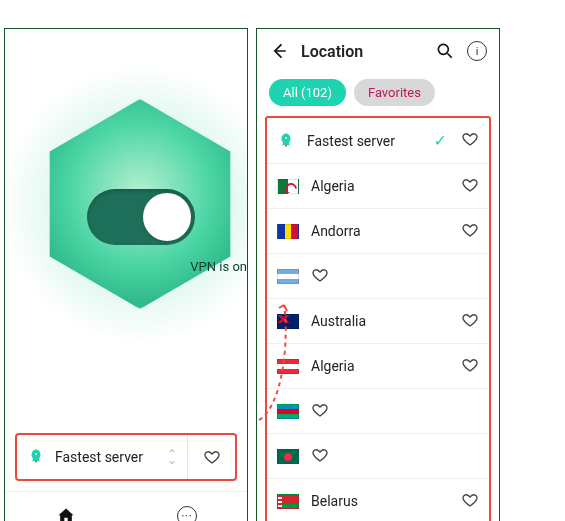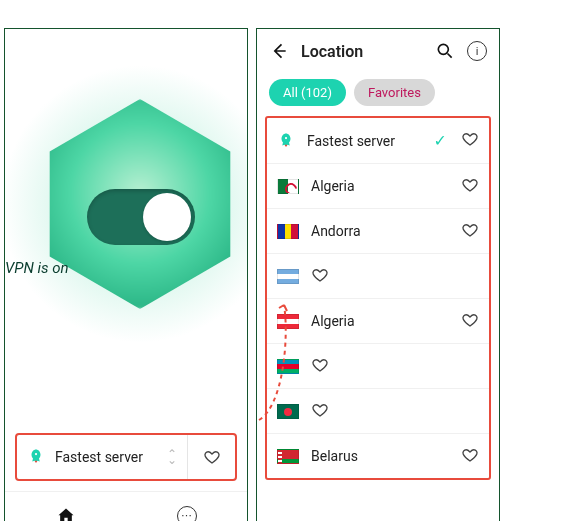--- a/index.html
+++ b/index.html
@@ -69,24 +69,23 @@
     width: 48px;
     height: 48px;
     background: #fff;
     border-radius: 50%;
     box-shadow: 0 1px 3px rgba(0,0,0,0.2);
   }
   .vpn-status {
     position: absolute;
     top: 230px;
     width: 100%;
-    text-align: left;
-    font-size: 15px;
+    text-align: right;
+    font-size: 13px;
     color: #0a3d2e;
-    font-style: italic;
   }
   .server-selector {
     position: absolute;
     left: 10px;
     right: 10px;
     bottom: 58px;
     height: 48px;
     border: 2px solid #e84b3c;
     border-radius: 4px;
     display: flex;
@@ -334,20 +333,27 @@
               <path fill="none" stroke="currentColor" stroke-width="1.8" d="M12 20s-7-4.5-9-9c-1.3-3 1-6 4-6 2 0 3 1 5 3 2-2 3-3 5-3 3 0 5.3 3 4 6-2 4.5-9 9-9 9z"></path>
             </svg></span>
         </div>
         <div class="row">
           <div class="flag f-ar"></div>
           <span><svg class="heart" viewBox="0 0 24 24">
               <path fill="none" stroke="currentColor" stroke-width="1.8" d="M12 20s-7-4.5-9-9c-1.3-3 1-6 4-6 2 0 3 1 5 3 2-2 3-3 5-3 3 0 5.3 3 4 6-2 4.5-9 9-9 9z"></path>
             </svg></span>
         </div>
         <div class="row">
+          <div class="flag f-au"></div>
+          <span class="label">Australia</span>
+          <span><svg class="heart" viewBox="0 0 24 24">
+              <path fill="none" stroke="currentColor" stroke-width="1.8" d="M12 20s-7-4.5-9-9c-1.3-3 1-6 4-6 2 0 3 1 5 3 2-2 3-3 5-3 3 0 5.3 3 4 6-2 4.5-9 9-9 9z"></path>
+            </svg></span>
+        </div>
+        <div class="row">
           <div class="flag f-at"></div>
           <span class="label">Algeria</span>
           <span><svg class="heart" viewBox="0 0 24 24">
               <path fill="none" stroke="currentColor" stroke-width="1.8" d="M12 20s-7-4.5-9-9c-1.3-3 1-6 4-6 2 0 3 1 5 3 2-2 3-3 5-3 3 0 5.3 3 4 6-2 4.5-9 9-9 9z"></path>
             </svg></span>
         </div>
         <div class="row">
           <div class="flag f-az"></div>
           <span><svg class="heart" viewBox="0 0 24 24">
               <path fill="none" stroke="currentColor" stroke-width="1.8" d="M12 20s-7-4.5-9-9c-1.3-3 1-6 4-6 2 0 3 1 5 3 2-2 3-3 5-3 3 0 5.3 3 4 6-2 4.5-9 9-9 9z"></path>

